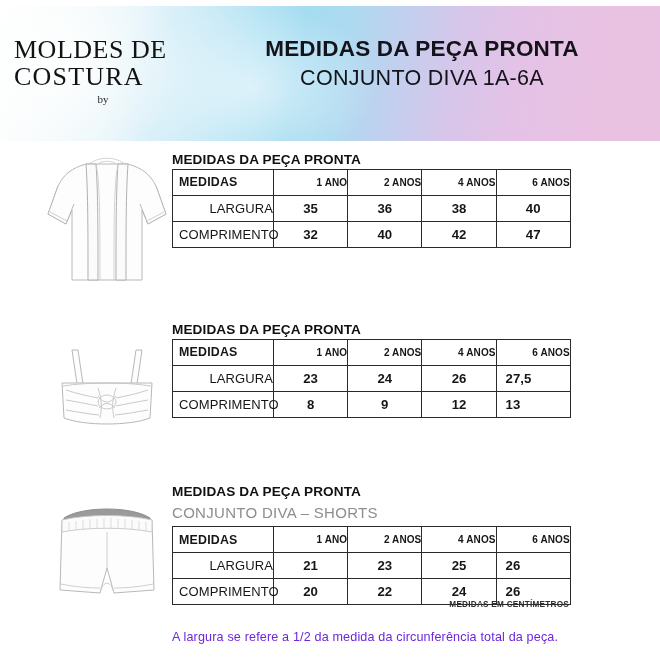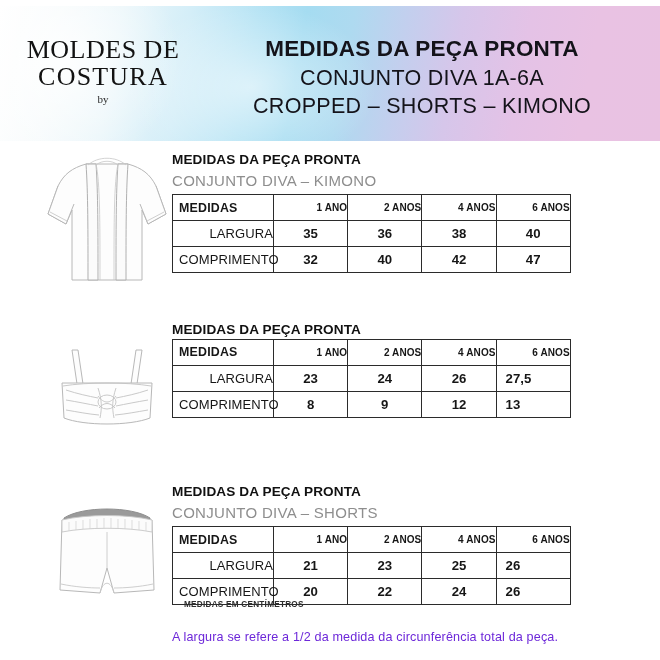--- a/index.html
+++ b/index.html
@@ -48,21 +48,20 @@
                 radial-gradient(ellipse 160px 150px at 10% 40%, rgba(255,255,255,.85), rgba(255,255,255,0) 72%);
     pointer-events: none;
   }
 
   
   .logo {
     position: absolute;
     left: 14px;
     top: 36px;
     width: 178px;
-    text-align: center;
     z-index: 4;
   }
   .logo-line1, .logo-line2 {
     font-family: "Liberation Serif", "DejaVu Serif", serif;
     font-weight: 400;
     font-size: 26px;
     line-height: 1.04;
     letter-spacing: 0.5px;
     color: #121212;
     white-space: nowrap;
@@ -201,24 +200,24 @@
     padding-left: 0;
   }
   table.size-table td.val.val-left {
     text-align: left;
     padding-left: 9px;
   }
 
   
   .cm-note {
     position: absolute;
-    left: 184px;
+    left: 171px;
     top: 600px;
     width: 398px;
-    text-align: left;
+    text-align: right;
     font-weight: bold;
     font-size: 8.2px;
     letter-spacing: 0.25px;
     color: #2e2e2e;
   }
   .footer-note {
     position: absolute;
     left: 172px;
     top: 630px;
     font-size: 12.6px;
@@ -236,21 +235,20 @@
   <div class="logo-line1">MOLDES DE</div>
   <div class="logo-line2">COSTURA</div>
   <div class="logo-by-row">
     <span class="logo-by">by</span>
   </div>
 </div>
 
 <div class="header-title">
   <div class="title-main">MEDIDAS DA PEÇA PRONTA</div>
   <div class="title-sub1">CONJUNTO DIVA 1A-6A</div>
-  <div class="title-sub2">CROPPED – SHORTS – KIMONO</div>
 </div>
 
 <div class="section" id="section-kimono">
   <div class="illo">
     <svg width="130" height="135" viewBox="0 0 130 135" fill="none">
       <g stroke="#b8b8b8" stroke-width="1" fill="#fdfdfd" stroke-linejoin="round">
 
         <path d="M44 12 C30 16 22 22 16 34 L6 62 L24 72 L30 58 L30 128 L100 128 L100 58 L106 72 L124 62 L114 34 C108 22 100 16 86 12 Z"></path>
 
         <path d="M16 34 L6 62 L24 72 L32 52"></path>
@@ -271,21 +269,20 @@
         <path d="M54 12 C58 30 58 70 58 128"></path>
         <path d="M76 12 C72 30 72 70 72 128"></path>
 
         <path d="M54 13 C60 8 70 8 76 13"></path>
         <path d="M46 13 C56 4 74 4 84 13"></path>
       </g>
     </svg>
   </div>
   <div class="sec-body">
     <div class="sec-head">MEDIDAS DA PEÇA PRONTA</div>
-    <div class="sec-sub">CONJUNTO DIVA – KIMONO</div>
     <table class="size-table">
       <colgroup>
           <col class="c-label">
           <col class="c-val">
           <col class="c-val">
           <col class="c-val">
           <col class="c-val">
         </colgroup>
       <thead>
         <tr>

